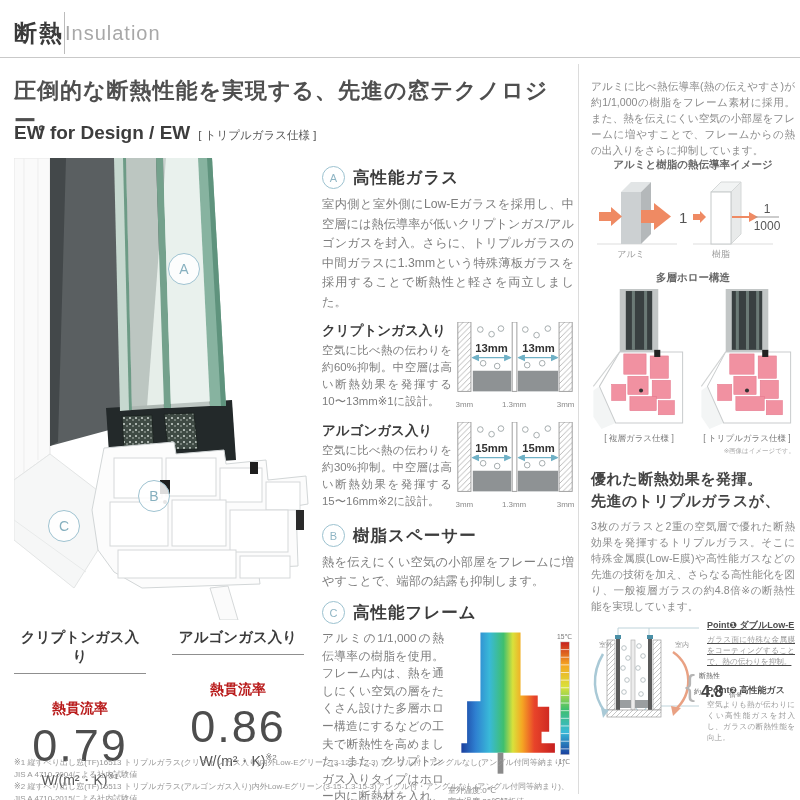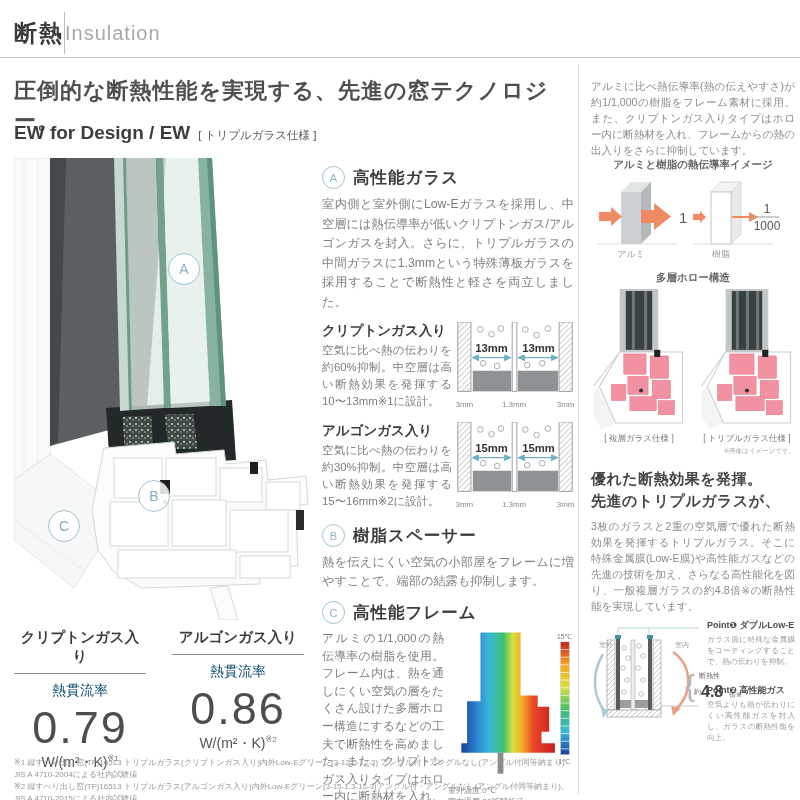--- a/index.html
+++ b/index.html
@@ -19,21 +19,21 @@
   .prod{font-size:19px;font-weight:bold;color:#3d3d3d;}
   .prodspec{font-size:11.5px;color:#555;}
 
   
   .left-col{left:14px;top:158px;width:300px;}
   .badge-float{position:absolute;width:30px;height:30px;border:1.5px solid #9fc3d1;border-radius:50%;
      background:rgba(255,255,255,.85);color:#86b0bf;font-size:14px;display:flex;align-items:center;justify-content:center;}
   .specs{position:absolute;left:0;top:470px;width:300px;display:flex;gap:26px;}
   .spec-box{width:132px;text-align:center;}
   .spec-name{font-size:14.5px;font-weight:bold;color:#3c3c3c;padding-bottom:7px;border-bottom:1px solid #8f8f8f;}
-  .spec-label{font-size:14px;font-weight:normal;color:#0c4a6e;margin-top:8px;}
+  .spec-label{font-size:14px;font-weight:bold;color:#b91c1c;margin-top:26px;}
   .spec-value{font-size:45px;color:#4d4d4d;letter-spacing:2px;margin-top:2px;}
   .spec-unit{font-size:14px;color:#555;margin-top:0px;}
   .spec-unit sup{font-size:8px;color:#777;}
 
   
   .mid-col{left:322px;top:166px;width:252px;}
   .sec-head{display:flex;align-items:center;gap:8px;}
   .badge{width:21px;height:21px;border:1px solid #9cc2d0;border-radius:50%;color:#8fb5c4;font-size:11px;
      display:flex;align-items:center;justify-content:center;flex:0 0 auto;}
   .sec-title{font-size:16.5px;font-weight:bold;color:#3c3c3c;letter-spacing:1px;}
@@ -340,21 +340,21 @@
         </div>
       </div>
     </div>
   </div>
 
   <div class="abs vdiv"></div>
 
   <div class="abs right-col">
     <div class="r-h2">
     </div>
-    <div class="r-body">アルミに比べ熱伝導率(熱の伝えやすさ)が約1/1,000の樹脂をフレーム素材に採用。また、クリプトンガス入りタイプはホロー内に断熱材を入れ、フレームからの熱の出入りをさらに抑制しています。</div>
+    <div class="r-body">アルミに比べ熱伝導率(熱の伝えやすさ)が約1/1,000の樹脂をフレーム素材に採用。また、熱を伝えにくい空気の小部屋をフレームに増やすことで、フレームからの熱の出入りをさらに抑制しています。</div>
 
     <div class="r-figtitle">アルミと樹脂の熱伝導率イメージ</div>
     <svg width="194" height="86" viewBox="0 0 194 86" style="margin-top:2px;">
       <line x1="6" y1="70" x2="86" y2="70" stroke="#dddddd"></line>
       <line x1="102" y1="70" x2="182" y2="70" stroke="#dddddd"></line>
 
       <polygon points="30,18 40,8 60,8 50,18" fill="#e2e5e6"></polygon>
       <polygon points="50,18 60,8 60,60 50,70" fill="#b4b8ba"></polygon>
       <rect x="30" y="18" width="20" height="52" fill="#ccd0d2"></rect>
       <g fill="#ef8a63">
@@ -483,21 +483,21 @@
         <polygon points="80,84 90,86 82,94" fill="#e9a183"></polygon>
         <text x="8" y="25" font-size="7" fill="#999">室外</text>
         <text x="84" y="25" font-size="7" fill="#999">室内</text>
 
         <text x="94" y="74" font-size="30" fill="#b5b5b5">{</text>
         <text x="108" y="56" font-size="7" fill="#666">断熱性</text>
         <text x="103" y="72" font-size="7" fill="#666">約</text>
         <text x="110" y="75" font-size="16" font-weight="bold" fill="#444">4.8</text>
         <text x="138" y="75" font-size="7" fill="#666">倍※</text>
       </svg>
-      <div class="pt" style="top:-3px;">
+      <div class="pt" style="top:-3px;text-decoration:underline;">
         <div class="pt-title">Point❶ ダブルLow-E</div>
         <div class="pt-body">ガラス面に特殊な金属膜をコーティングすることで、熱の伝わりを抑制。</div>
       </div>
       <div class="pt" style="top:62px;">
         <div class="pt-title">Point❷ 高性能ガス</div>
         <div class="pt-body">空気よりも熱が伝わりにくい高性能ガスを封入し、ガラスの断熱性能を向上。</div>
       </div>
     </div>
     
   </div>

